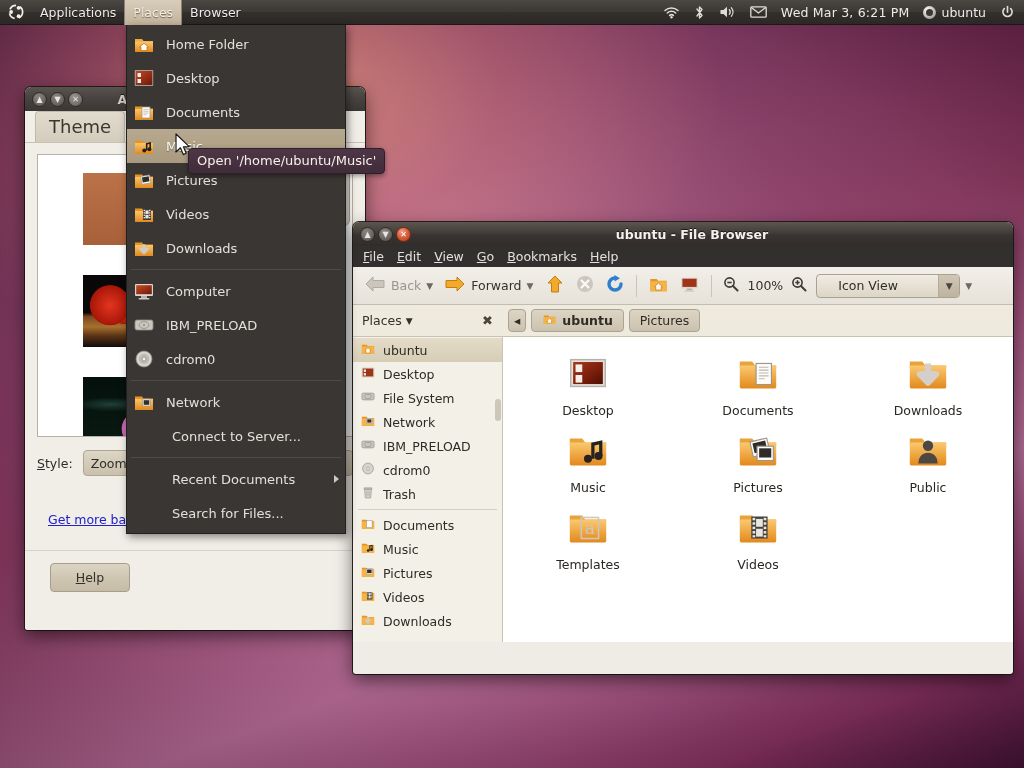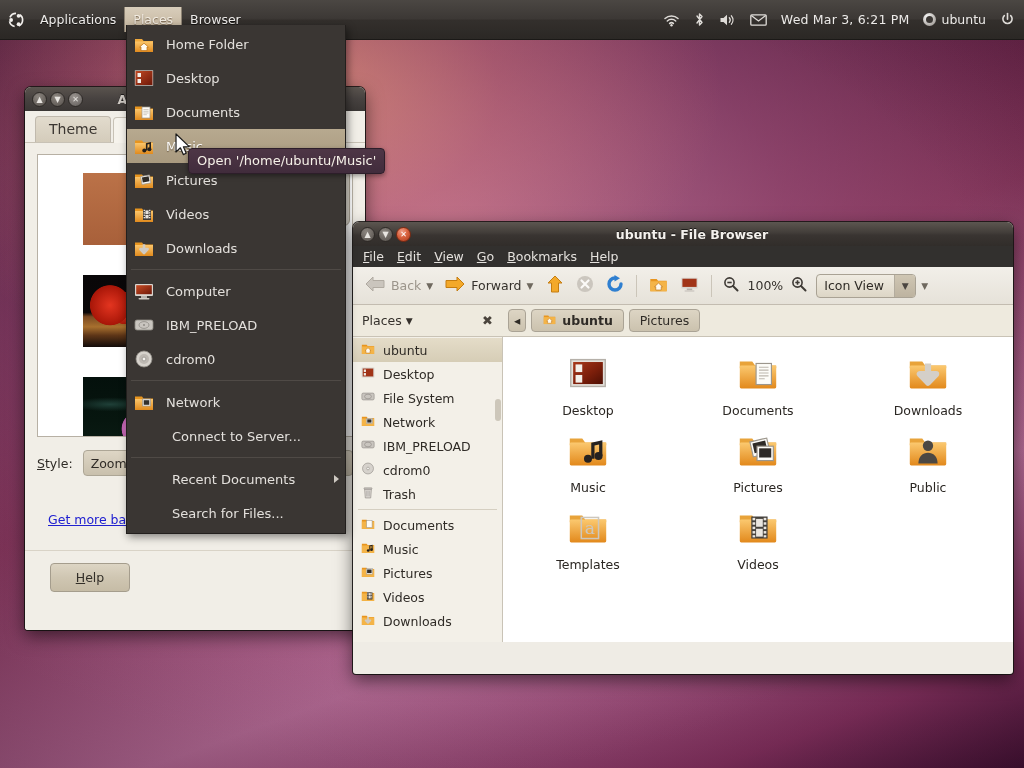--- a/index.html
+++ b/index.html
@@ -20,21 +20,21 @@
   }
   #desktop::after {
     content: "";
     position: absolute; left:0; top:0; right:0; bottom:0;
     background: radial-gradient(ellipse 1200px 820px at 512px 330px, rgba(0,0,0,0) 40%, rgba(40,6,30,0.55) 100%);
     pointer-events: none;
   }
 
   
   #top-panel {
-    position: absolute; left:0; top:0; width:1024px; height:40px;
+    position: absolute; left:0; top:0; width:1024px; height:25px;
     background: linear-gradient(to bottom, #4b4743 0%, #3c3835 48%, #332f2c 52%, #2b2825 100%);
     border-bottom: 1px solid #1b1917;
     display: flex; align-items: center;
     color: #e8e6e4; font-size: 12.5px;
     z-index: 50;
   }
   .panel-menu {
     height: 25px; display: flex; align-items: center; gap: 6px;
     padding: 0 8px; color: #eeecea; cursor: default;
     text-shadow: 0 1px 0 rgba(0,0,0,0.6);
@@ -159,21 +159,21 @@
   }
   #app-body { background: #f1eee7; height: 519px; position: relative; }
   .tabrow {
     display:flex; align-items:flex-end; gap:2px;
     padding: 8px 10px 0 10px; height: 32px;
     background: #f1eee7;
     border-bottom: 1px solid #c8c2b6;
   }
   .tab {
     padding: 4px 13px 5px 13px;
-    font-size: 14px; color: #3b3631;
+    font-size: 18px; color: #3b3631;
     border: 1px solid #c0b9ad; border-bottom: none;
     border-radius: 4px 4px 0 0;
     background: linear-gradient(to bottom, #e2dbcd, #d4ccbb);
   }
   .tab.active {
     background: #f6f3ec; color: #2d2924;
     border-color: #c8c2b6;
     position: relative; top: 1px;
   }
   .bg-pane {
@@ -266,24 +266,24 @@
   .tb-item {
     display:flex; align-items:center; gap:5px;
     padding: 3px 5px; font-size: 12.5px; color:#35312c;
     border-radius:3px;
   }
   .tb-item.disabled { color:#9b958b; }
   .tb-sep { width:1px; height:22px; background:#cbc5b9; margin: 0 6px; }
   .tb-arrow { font-size:9px; color:#6f695f; }
   .zoom-level { font-size:12.5px; color:#35312c; padding: 0 3px; }
   .viewcombo {
-    display:flex; align-items:center; width: 100px; height: 24px;
+    display:flex; align-items:center; width: 144px; height: 24px;
     border: 1px solid #a9a294; border-radius: 4px;
     background: linear-gradient(to bottom, #f0ece2, #ddd6c6);
-    font-size: 12.5px; color: #2f2b26; padding-left: 7px;
+    font-size: 12.5px; color: #2f2b26; padding-left: 21px;
     margin-left: 4px;
   }
   .viewcombo .vc-btn {
     margin-left:auto; width: 21px; height: 22px;
     border-left: 1px solid #b3ac9e;
     background: linear-gradient(to bottom, #cfc6b3, #bdb3a0);
     display:flex; align-items:center; justify-content:center;
     border-radius: 0 3px 3px 0;
     font-size:9px; color:#4a4540;
   }

